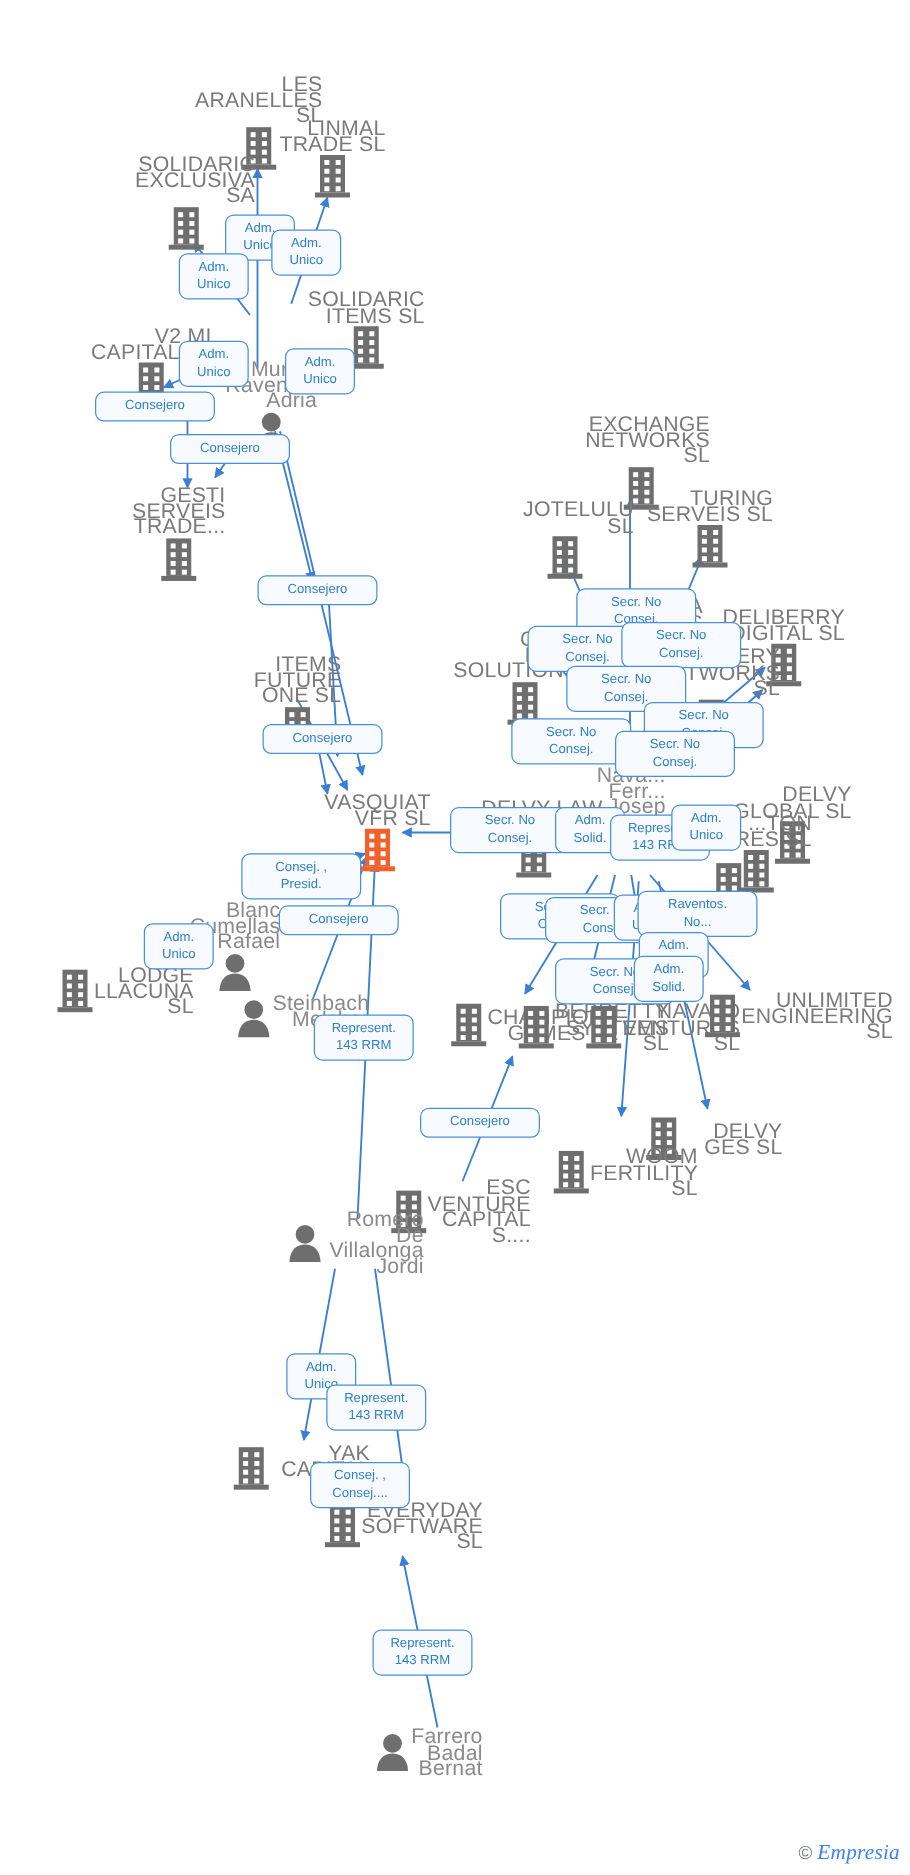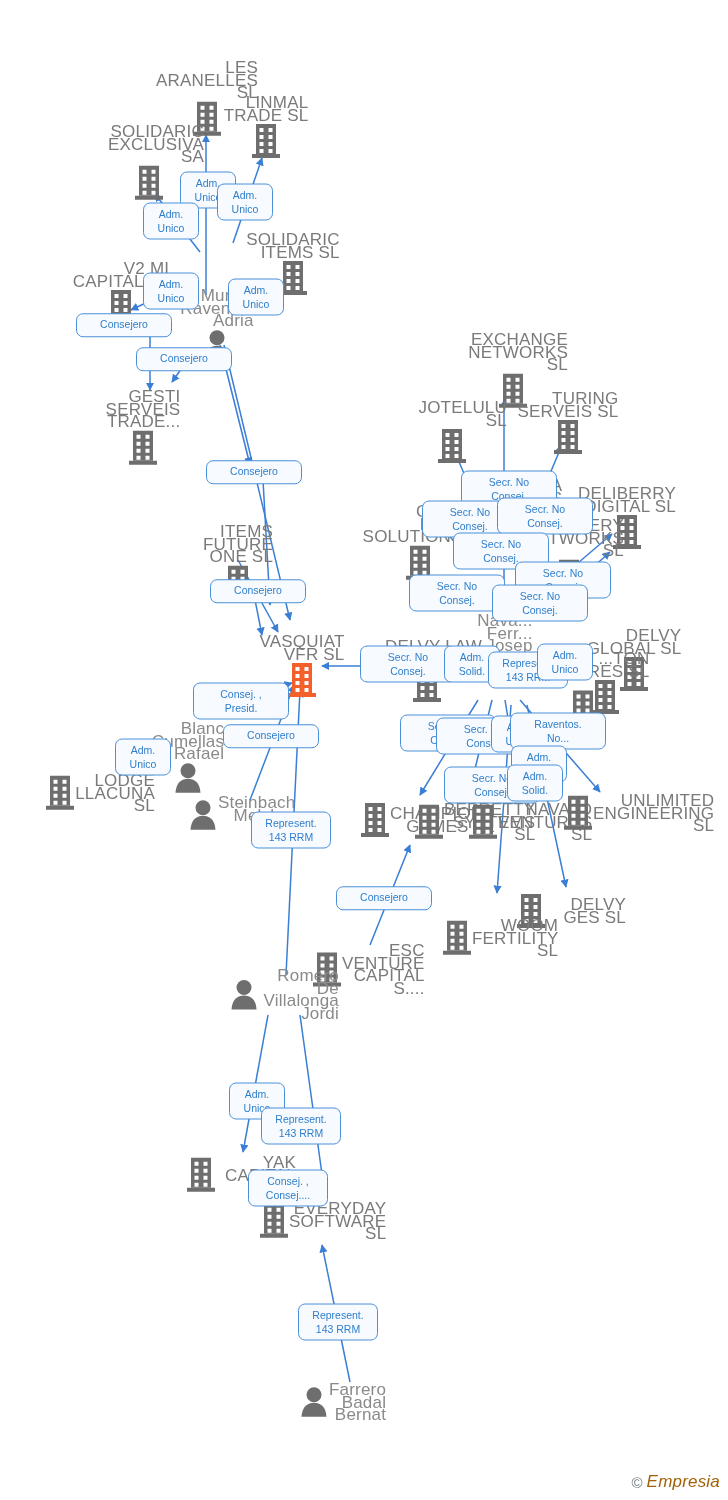--- a/index.html
+++ b/index.html
@@ -69,22 +69,22 @@
     position:absolute;
     right:8px; bottom:8px;
     display:flex;
     align-items:center;
     gap:4px;
     font-size:16px;
     pointer-events:none;
   }
   #watermark .c{ color:#6f7b86; font-size:15px; }
   #watermark .brand{
-    color:#a16207;
-    font-family:Liberation Sans, sans-serif;
+    color:#3b82f6;
+    font-family:Liberation Serif, serif;
     font-style:italic;
     font-size:17px;
     letter-spacing:.2px;
   }
 </style>
 </head>
 <body>
 
 <div id="canvas">
 

